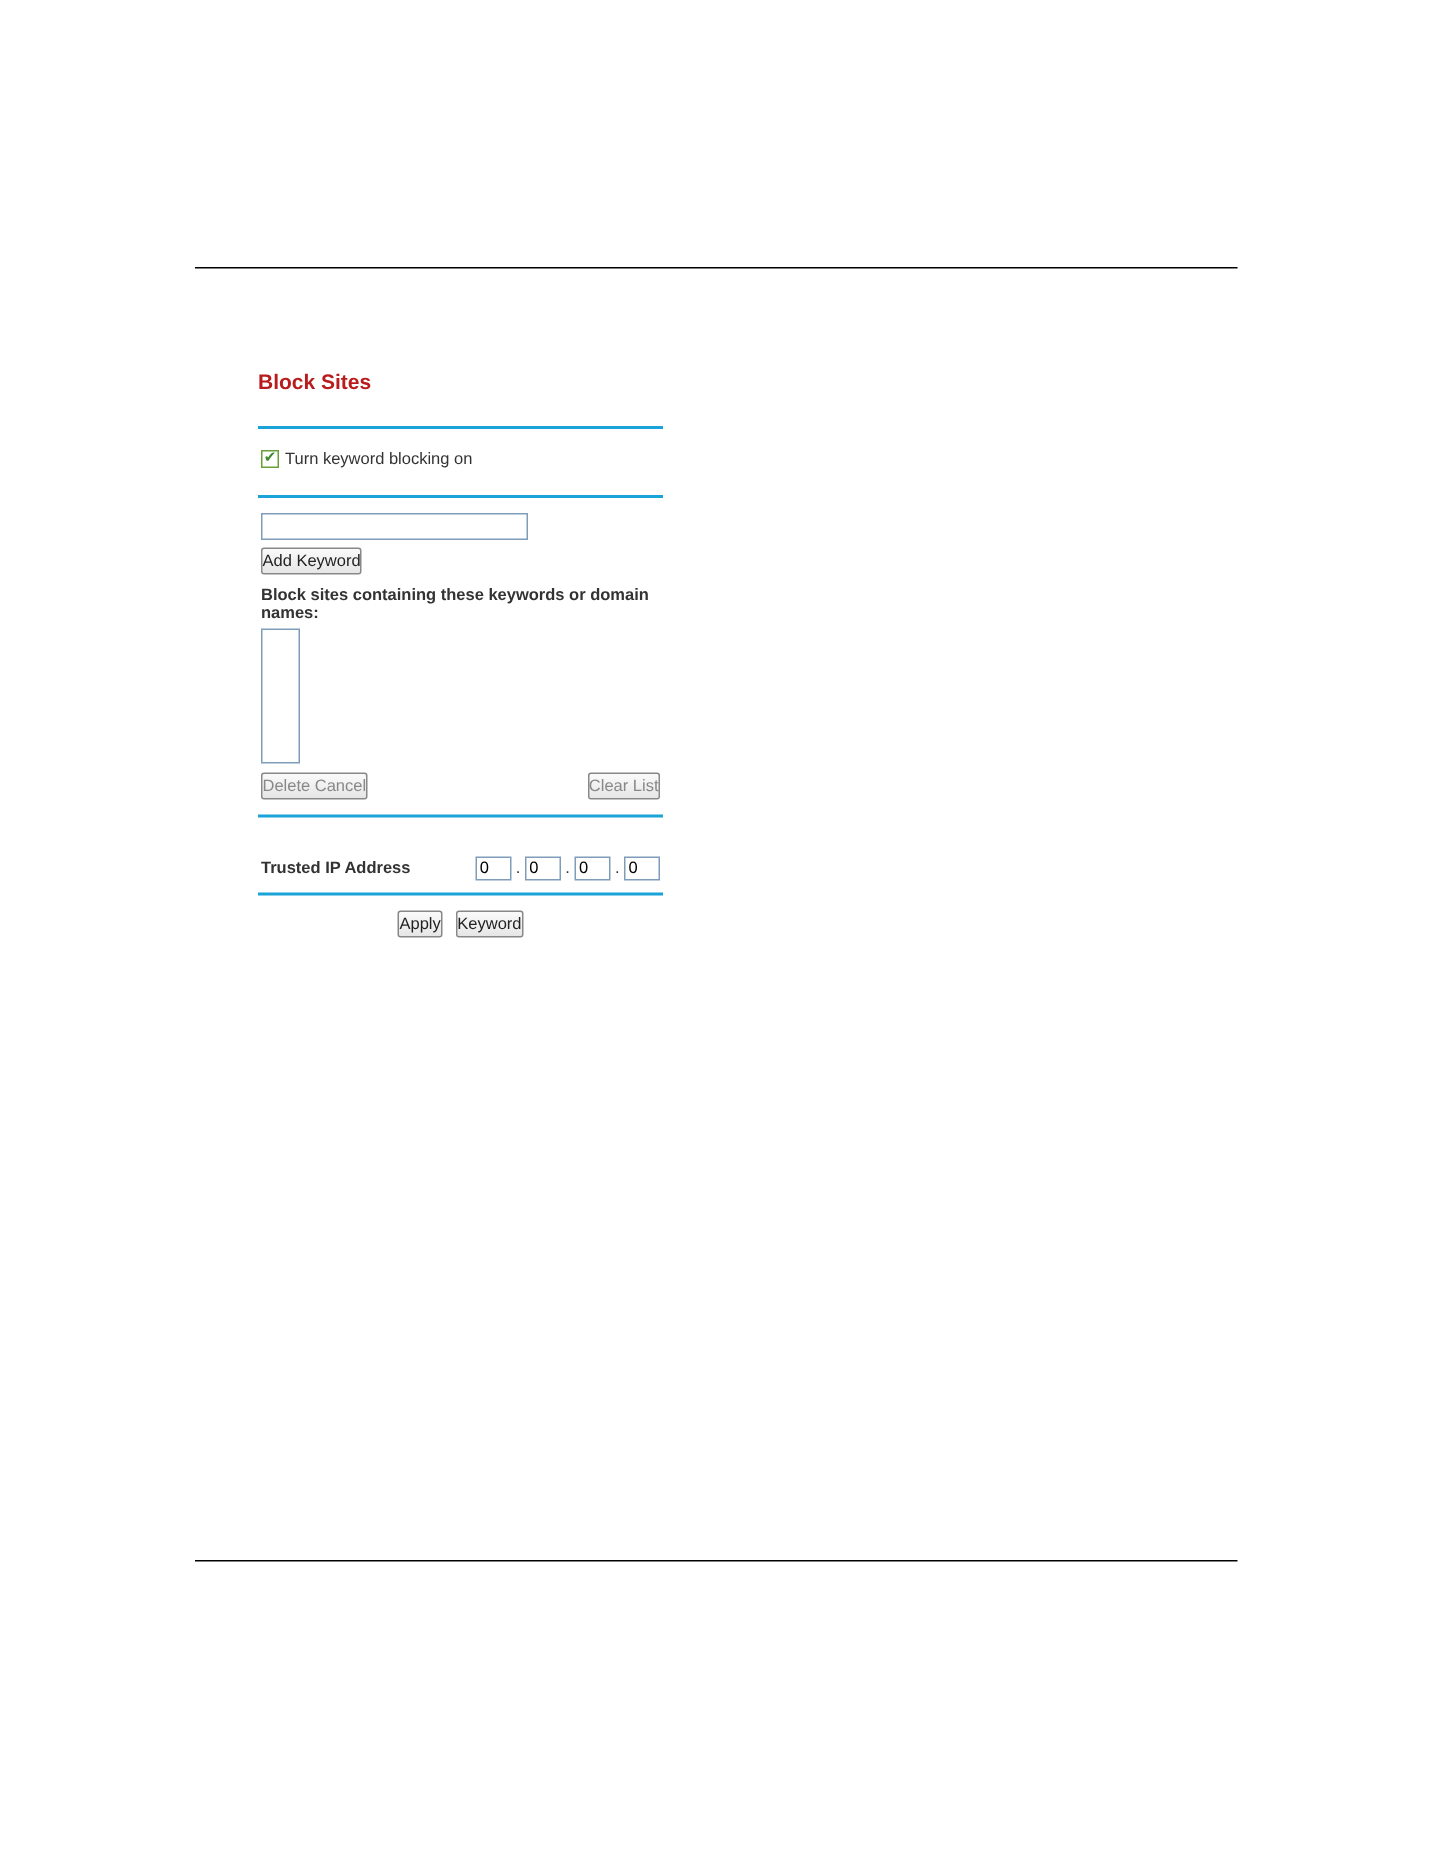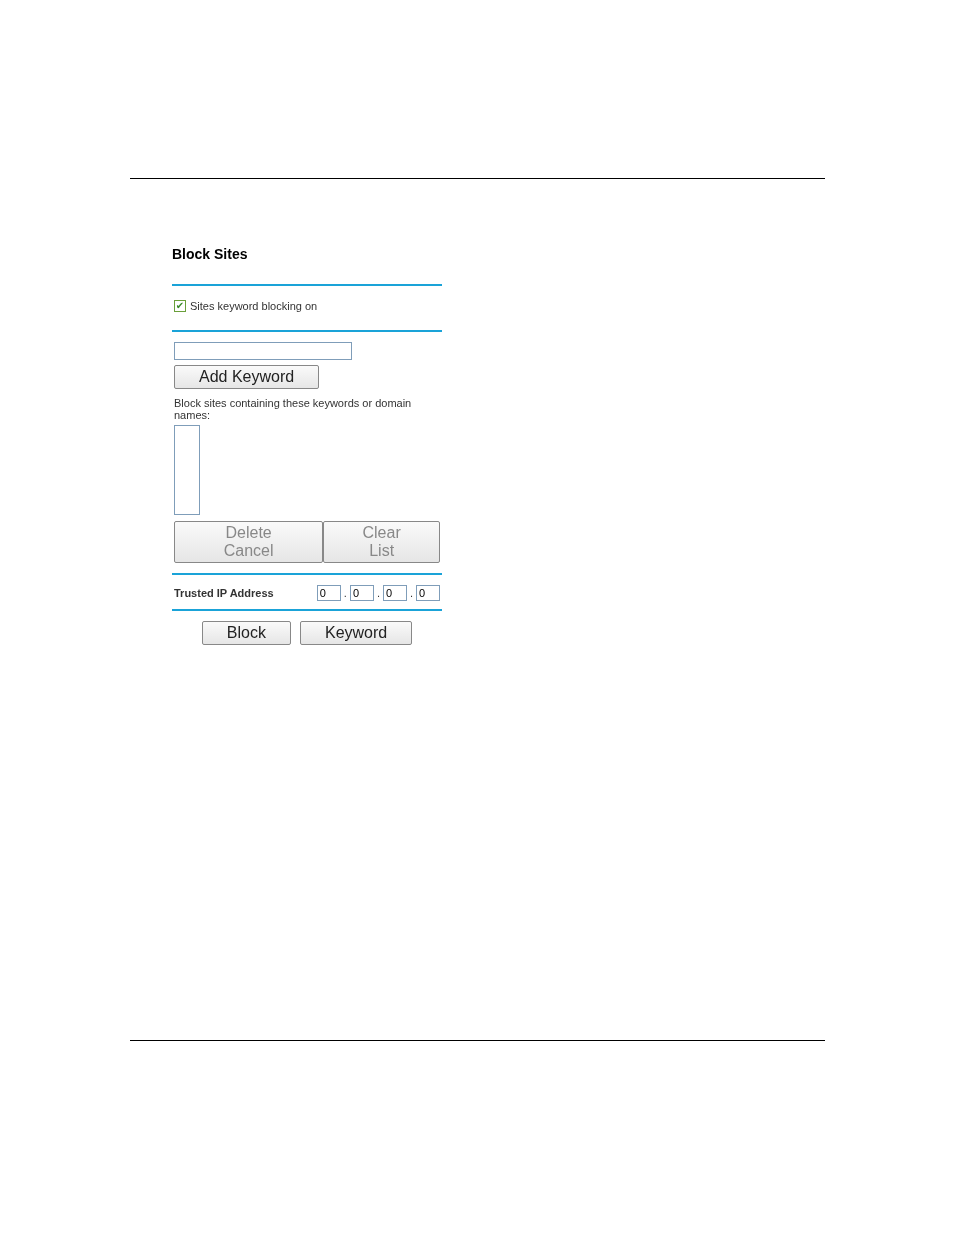--- a/index.html
+++ b/index.html
@@ -20,21 +20,21 @@
     }
     .panel {
       position: absolute;
       top: 246px;
       left: 172px;
       width: 270px;
       font-size: 11px;
       color: #333;
     }
     .panel-title {
-      color: #000000;
+      color: #b91c1c;
       font-weight: bold;
       font-size: 14px;
       margin-bottom: 22px;
       font-family: Arial, sans-serif;
     }
     .blue-hr {
       border: none;
       border-top: 2px solid #1aa3d8;
       margin: 0;
     }
@@ -63,49 +63,50 @@
       border: 1px solid #7f9db9;
       height: 18px;
       width: 178px;
       font-size: 11px;
       padding: 1px 3px;
       background: #fff;
     }
     .btn {
       border: 1px solid #888;
       background: linear-gradient(#fafafa,#e6e6e6);
-      font-size: 16px;
-      padding: 2px 24px;
+      font-size: 11px;
+      padding: 2px 0;
       cursor: pointer;
       font-family: inherit;
       color: #222;
       border-radius: 2px;
     }
     .btn.disabled {
       color: #888;
       cursor: default;
     }
     .add-btn { margin-top: 5px; }
-    .kw-label { margin: 8px 0 4px 0; }
+    .kw-label { margin: 8px 0 4px 0; font-weight: bold; }
     .kw-list {
       border: 1px solid #7f9db9;
       width: 26px;
       height: 90px;
       background: #fff;
     }
     .kw-row {
       display: flex;
       justify-content: space-between;
       margin-top: 6px;
     }
     .ip-row {
       display: flex;
       align-items: center;
       justify-content: space-between;
       padding: 10px 2px 8px 2px;
+      margin-top: 16px;
     }
     .ip-label { font-weight: bold; font-size: 11px; }
     .ip-fields { display: flex; align-items: center; gap: 2px; }
     .ip-box {
       border: 1px solid #7f9db9;
       width: 24px;
       height: 16px;
       font-size: 11px;
       padding: 0 2px;
       background: #fff;
@@ -127,21 +128,21 @@
 <div class="top-rule"></div>
 
 <div class="panel">
   <div class="panel-title">Block Sites</div>
 
   <hr class="blue-hr">
 
   <div class="section">
     <div class="chk-row">
       <span class="chk">✔</span>
-      <span>Sites keyword blocking on</span>
+      <span>Turn keyword blocking on</span>
     </div>
   </div>
 
   <hr class="blue-hr">
 
   <div class="section">
     <input class="text-input" type="text" value="" style="">
     <div>
       <button class="btn add-btn">Add Keyword</button>
     </div>
@@ -164,18 +165,18 @@
       <span class="dot">.</span>
       <input class="ip-box" value="0" style="">
       <span class="dot">.</span>
       <input class="ip-box" value="0" style="">
     </span>
   </div>
 
   <hr class="blue-hr">
 
   <div class="action-row">
-    <button class="btn">Block</button>
+    <button class="btn">Apply</button>
     <button class="btn">Keyword</button>
   </div>
 </div>
 
 <div class="bottom-rule"></div>
 
 </body></html>

